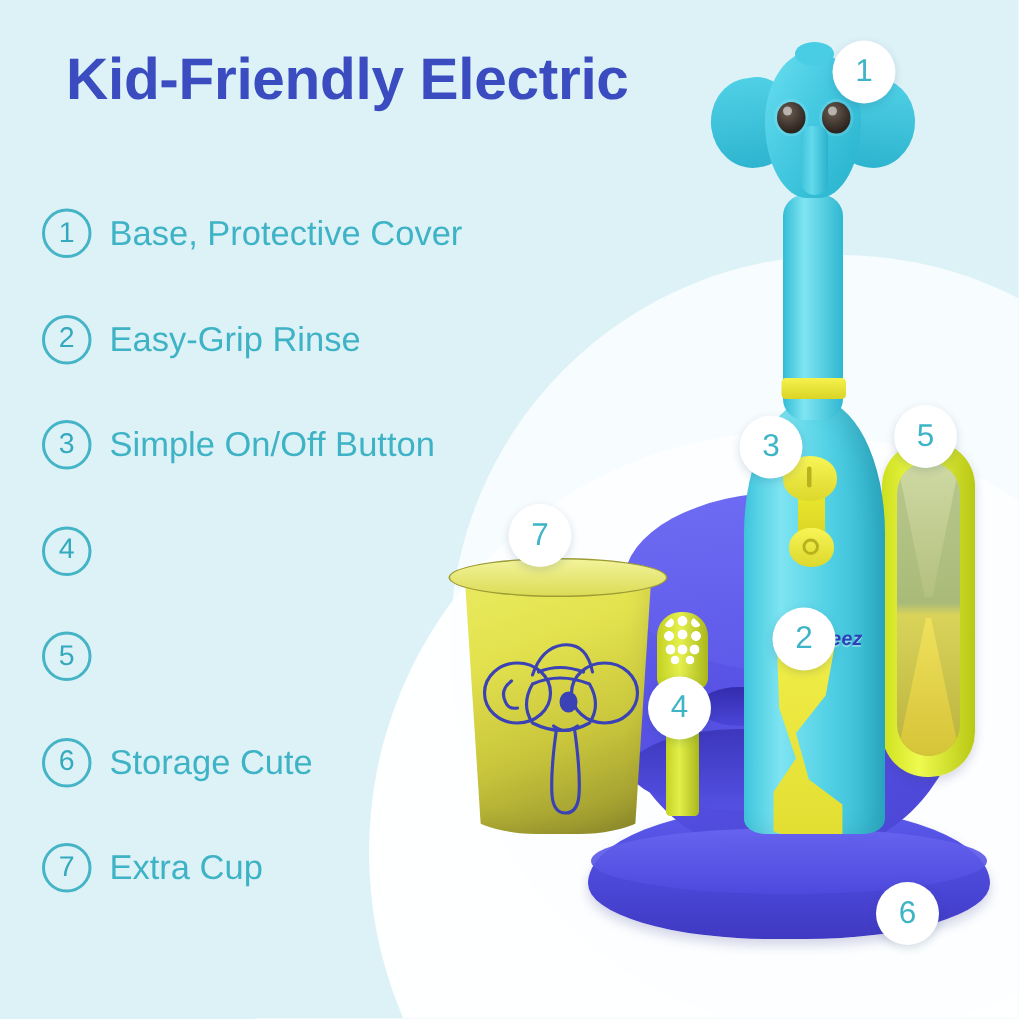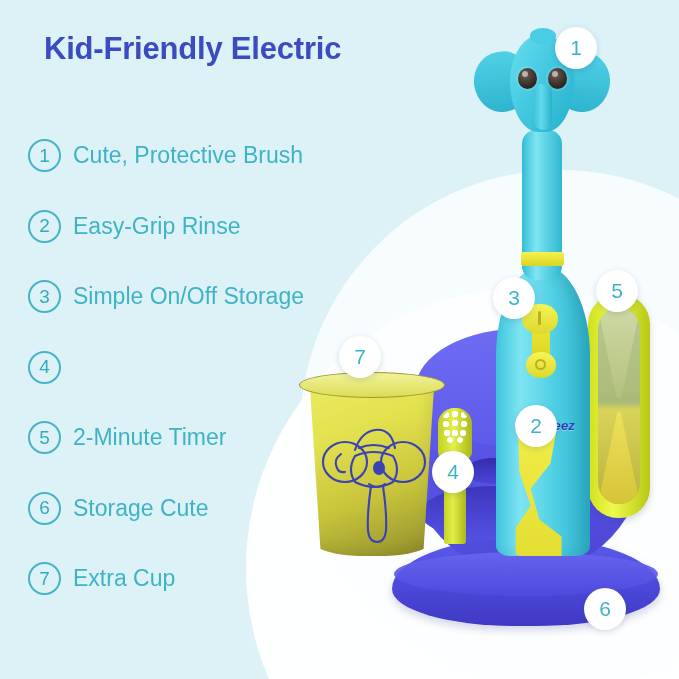--- a/index.html
+++ b/index.html
@@ -22,21 +22,21 @@
     position:absolute;left:300px;top:170px;width:520px;height:520px;
     border-radius:50%;
     background:#fbfeff;
     opacity:.85;
   }
 
   
   .title{
     position:absolute;left:44px;top:30px;width:380px;
     color:#3a4cc0;
-    font-size:31px;line-height:1.22;
+    font-size:39px;line-height:1.22;
     font-weight:bold;
     letter-spacing:-.2px;
   }
 
   
   .feature-list{position:absolute;left:28px;top:133px;width:350px;}
   .feature-row{
     display:flex;align-items:center;
     height:45px;margin-bottom:25.5px;
   }
@@ -271,40 +271,39 @@
   <div class="white-disc-2"></div>
 
   <div class="title">
     <div>Kid-Friendly Electric</div>
   </div>
 
   <div class="feature-list">
 
     <div class="feature-row">
       <div class="feature-num">1</div>
-      <div class="feature-label">Cute, Protective Brush</div>
+      <div class="feature-label">Base, Protective Cover</div>
     </div>
 
     <div class="feature-row">
       <div class="feature-num">2</div>
       <div class="feature-label">Easy-Grip Rinse</div>
     </div>
 
     <div class="feature-row">
       <div class="feature-num">3</div>
-      <div class="feature-label">Simple On/Off Storage</div>
+      <div class="feature-label">Simple On/Off Button</div>
     </div>
 
     <div class="feature-row">
       <div class="feature-num">4</div>
     </div>
 
     <div class="feature-row">
       <div class="feature-num">5</div>
-      <div class="feature-label">2-Minute Timer</div>
     </div>
 
     <div class="feature-row">
       <div class="feature-num">6</div>
       <div class="feature-label">Storage Cute</div>
     </div>
 
     <div class="feature-row">
       <div class="feature-num">7</div>
       <div class="feature-label">Extra Cup</div>

